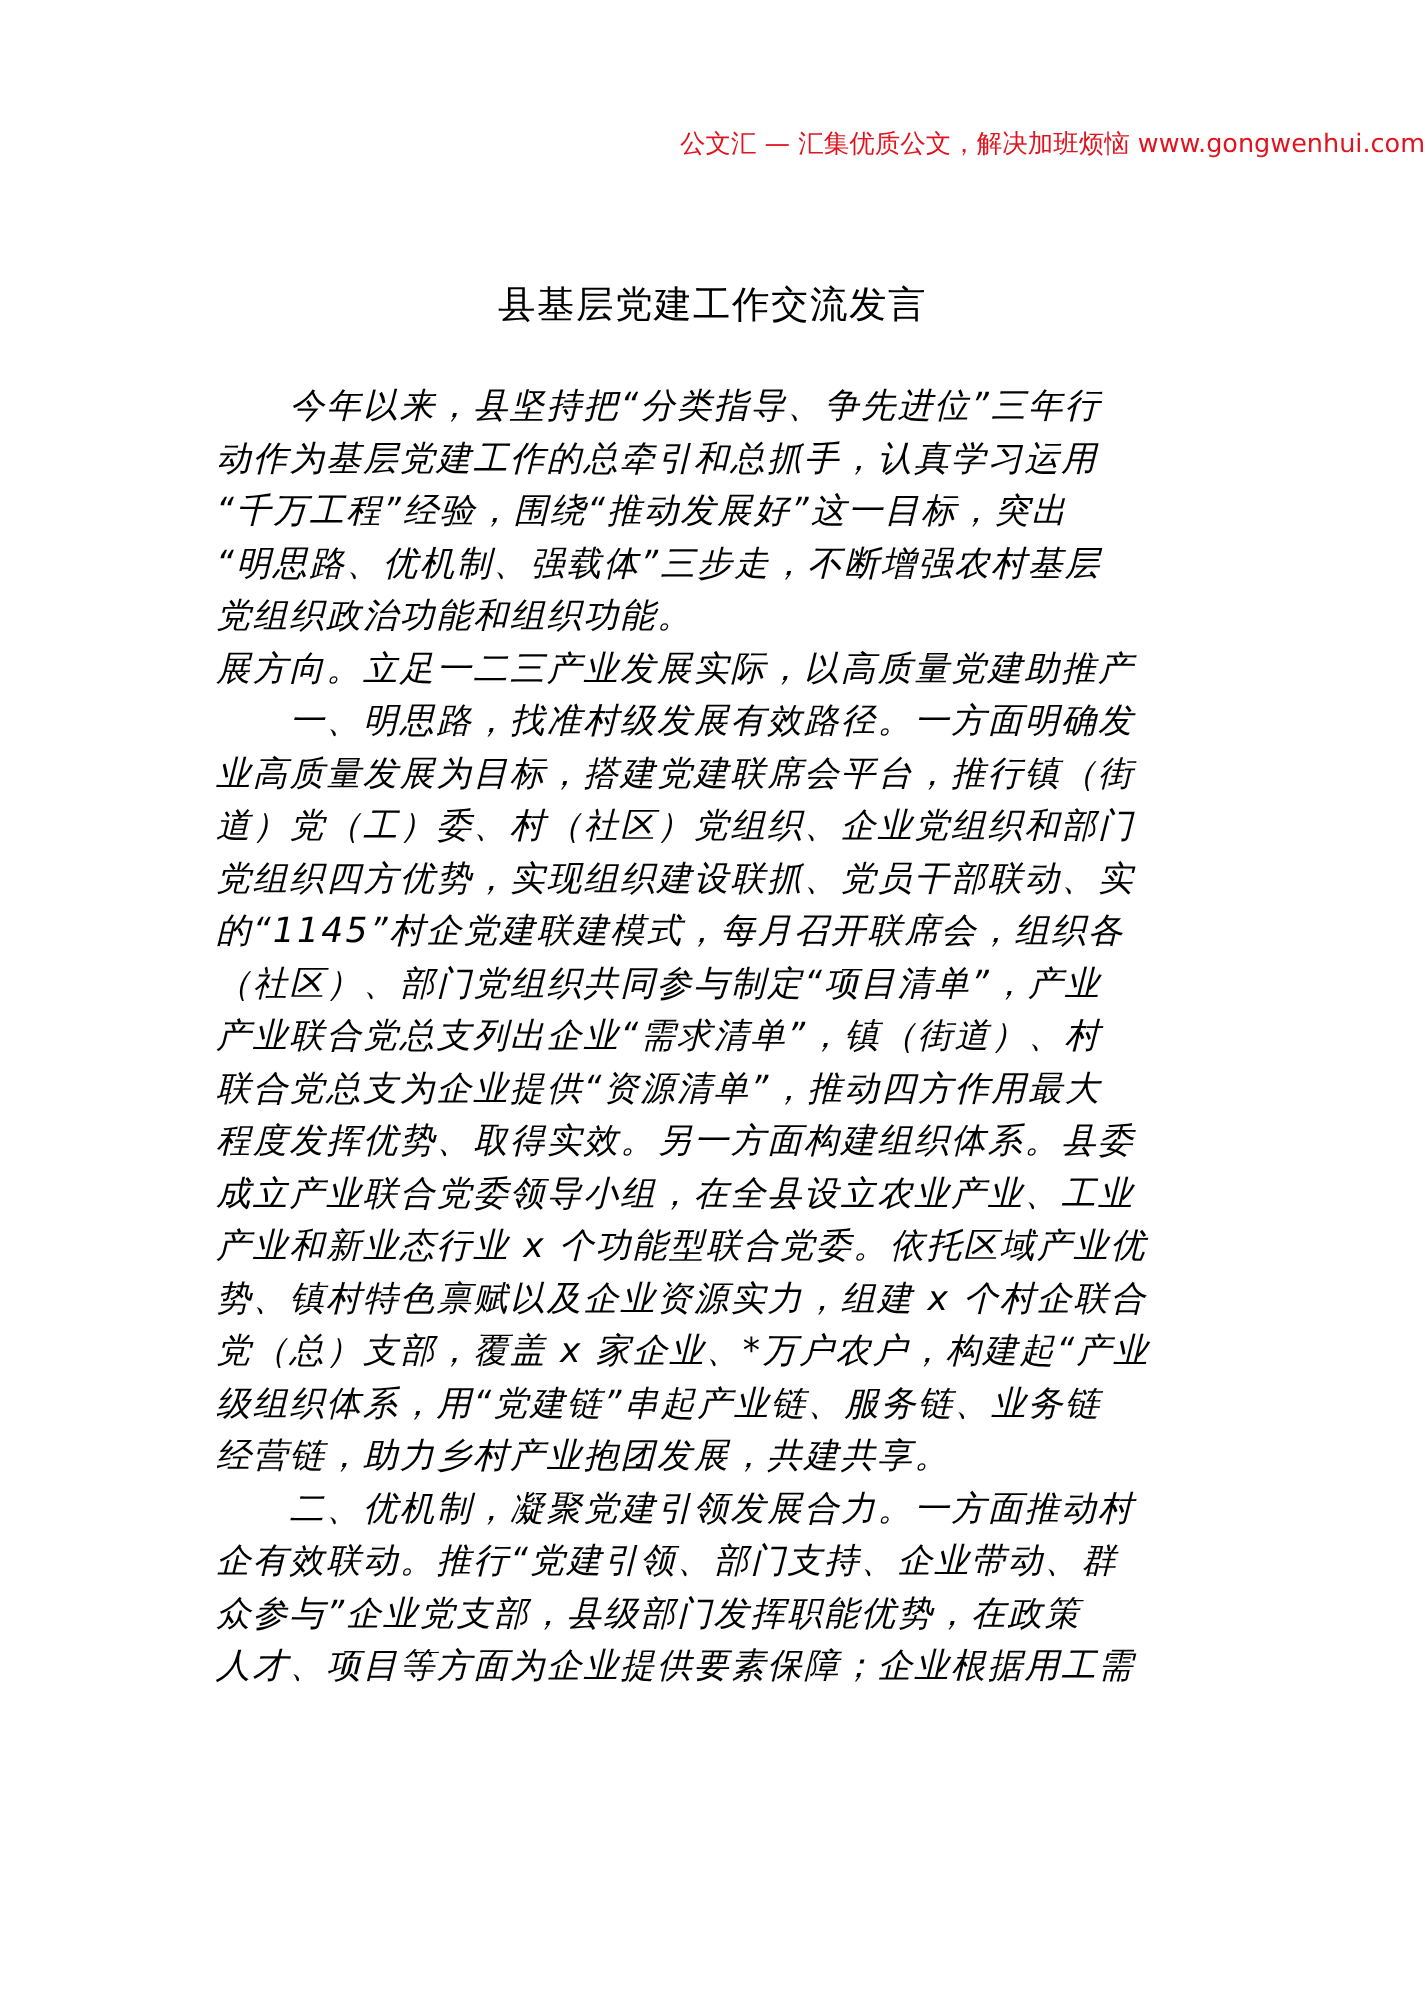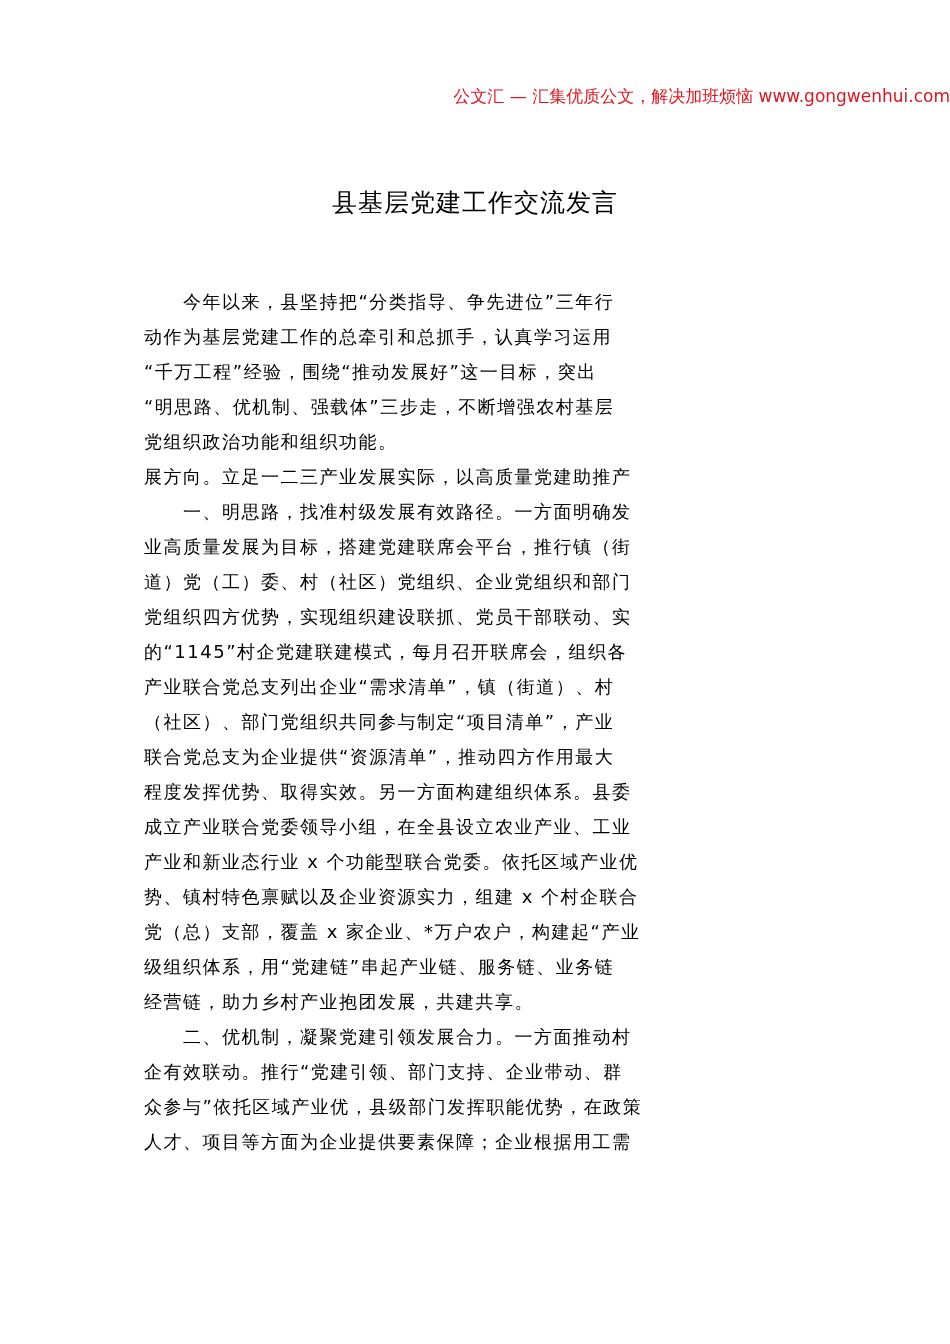--- a/index.html
+++ b/index.html
@@ -10,22 +10,22 @@
     font-family: "DejaVu Sans", sans-serif; font-size: 17px; letter-spacing: 0px;
     line-height: 24px;
   }
   .title {
     position: absolute; top: 180px; left: 0; width: 950px;
     text-align: center; color: #000;
     font-family: "DejaVu Sans", sans-serif; font-size: 25px; line-height: 46px;
     letter-spacing: 1px;
   }
   .body {
-    position: absolute; top: 284px; left: 144px; width: 700px;
-    font-family: "DejaVu Sans", sans-serif; font-size: 18px; color: #000;
+    position: absolute; top: 254px; left: 144px; width: 700px;
+    font-family: "DejaVu Sans", sans-serif; font-size: 23px; color: #000; font-style: italic;
   }
   .line {
     height: 35px; line-height: 35px; white-space: nowrap;
     letter-spacing: 1.5px;
   }
 </style>
 </head>
 <body>
 
 <div class="header">公文汇 — 汇集优质公文，解决加班烦恼 www.gongwenhui.com</div>
@@ -37,27 +37,27 @@
   <div class="line">动作为基层党建工作的总牵引和总抓手，认真学习运用</div>
   <div class="line">“千万工程”经验，围绕“推动发展好”这一目标，突出</div>
   <div class="line">“明思路、优机制、强载体”三步走，不断增强农村基层</div>
   <div class="line">党组织政治功能和组织功能。</div>
   <div class="line">展方向。立足一二三产业发展实际，以高质量党建助推产</div>
   <div class="line">　　一、明思路，找准村级发展有效路径。一方面明确发</div>
   <div class="line">业高质量发展为目标，搭建党建联席会平台，推行镇（街</div>
   <div class="line">道）党（工）委、村（社区）党组织、企业党组织和部门</div>
   <div class="line">党组织四方优势，实现组织建设联抓、党员干部联动、实</div>
   <div class="line">的“1145”村企党建联建模式，每月召开联席会，组织各</div>
+  <div class="line">（社区）、部门党组织共同参与制定“项目清单”，产业</div>
   <div class="line">产业联合党总支列出企业“需求清单”，镇（街道）、村</div>
-  <div class="line">（社区）、部门党组织共同参与制定“项目清单”，产业</div>
   <div class="line">联合党总支为企业提供“资源清单”，推动四方作用最大</div>
   <div class="line">程度发挥优势、取得实效。另一方面构建组织体系。县委</div>
   <div class="line">成立产业联合党委领导小组，在全县设立农业产业、工业</div>
   <div class="line">产业和新业态行业 x 个功能型联合党委。依托区域产业优</div>
   <div class="line">势、镇村特色禀赋以及企业资源实力，组建 x 个村企联合</div>
   <div class="line">党（总）支部，覆盖 x 家企业、*万户农户，构建起“产业</div>
   <div class="line">级组织体系，用“党建链”串起产业链、服务链、业务链</div>
   <div class="line">经营链，助力乡村产业抱团发展，共建共享。</div>
   <div class="line">　　二、优机制，凝聚党建引领发展合力。一方面推动村</div>
   <div class="line">企有效联动。推行“党建引领、部门支持、企业带动、群</div>
-  <div class="line">众参与”依托区域产业优，县级部门发挥职能优势，在政策</div>
+  <div class="line">众参与”企业党支部，县级部门发挥职能优势，在政策</div>
   <div class="line">人才、项目等方面为企业提供要素保障；企业根据用工需</div>
 </div>
 
 </body></html>

